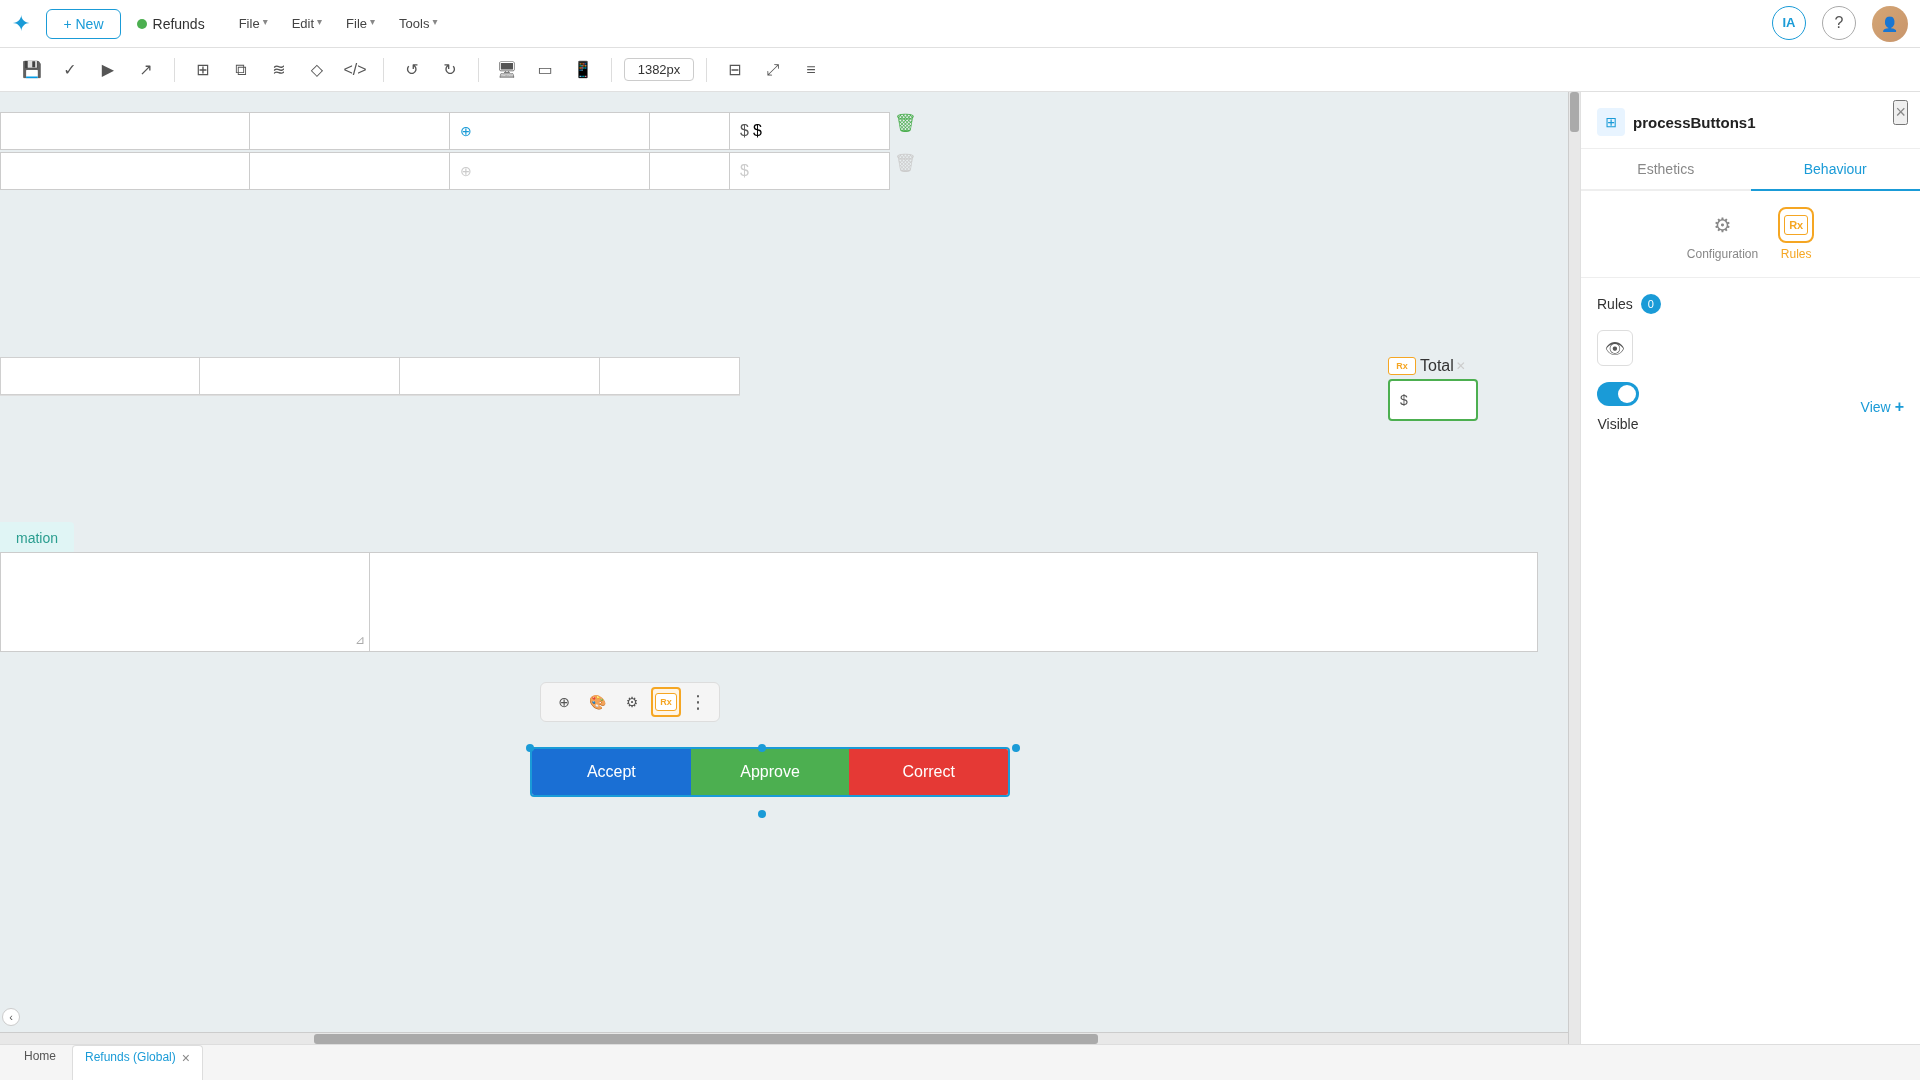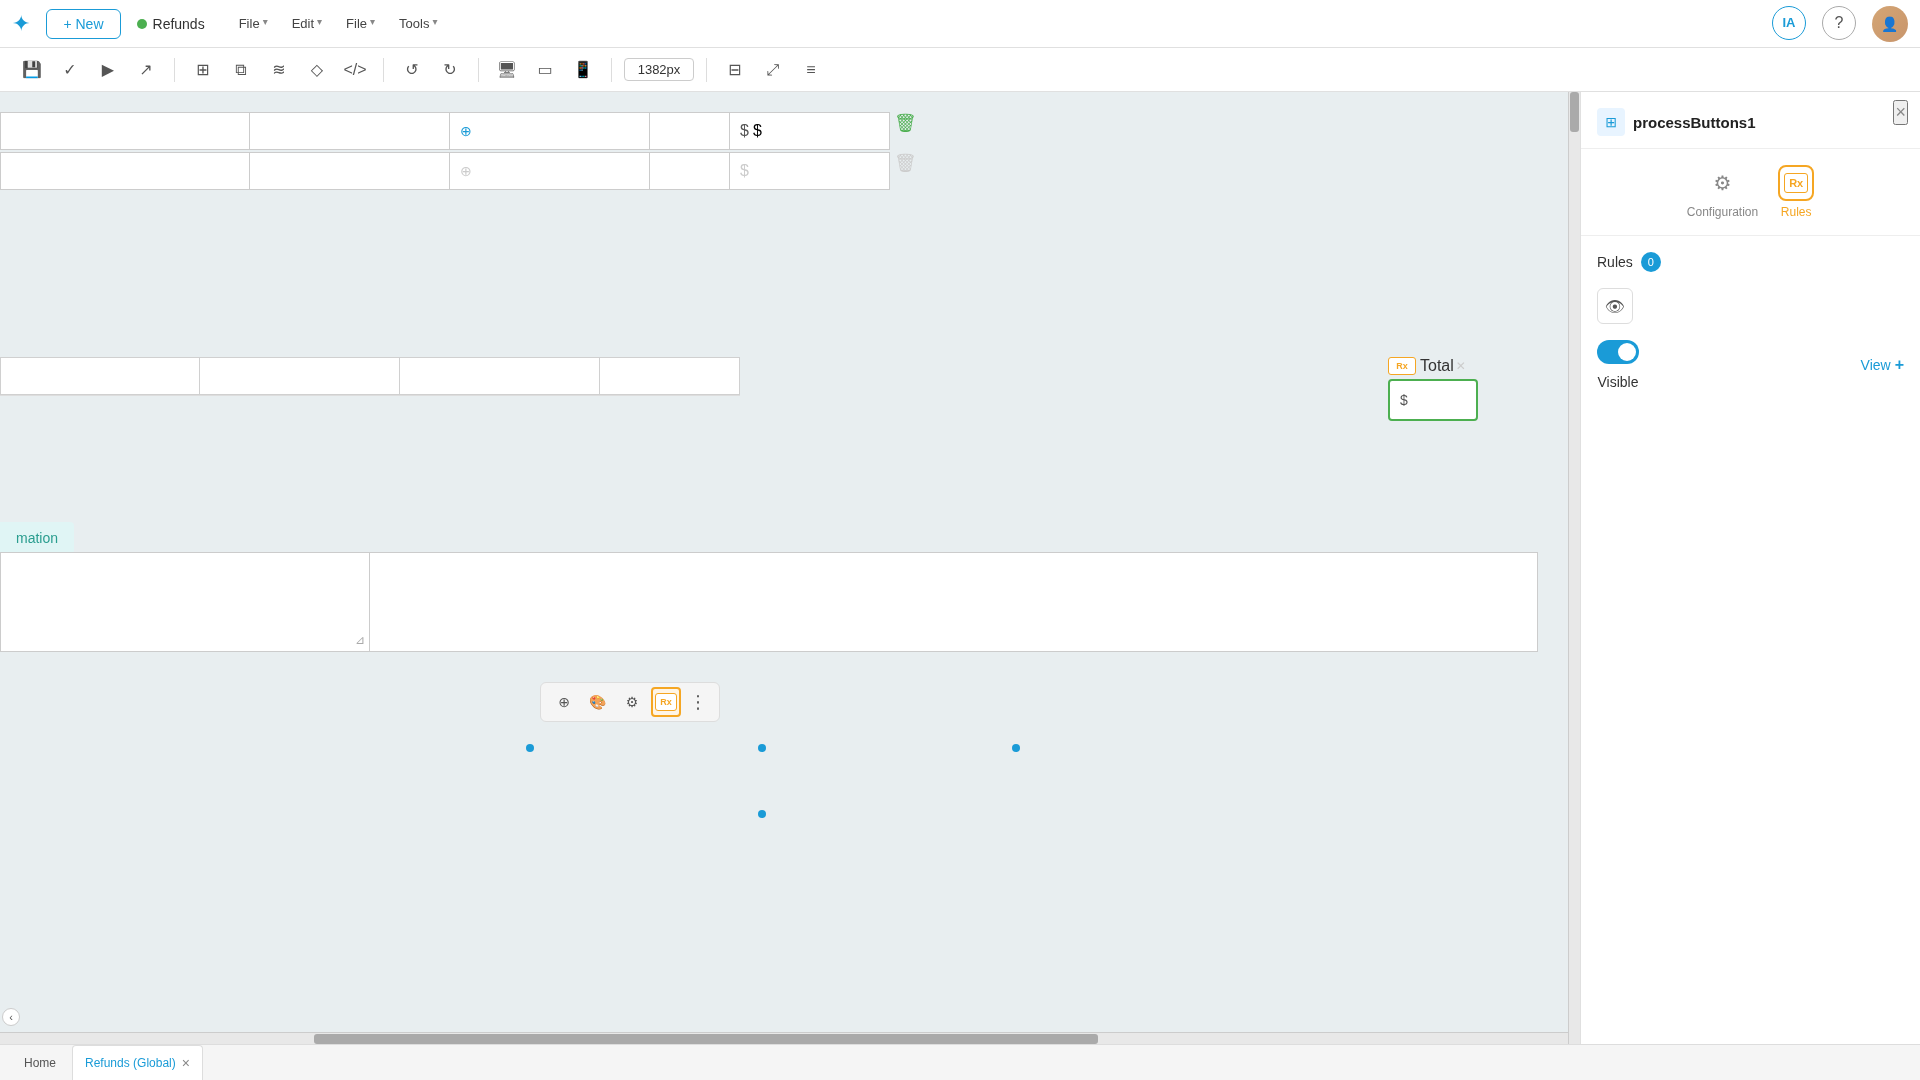--- a/index.html
+++ b/index.html
@@ -223,21 +223,21 @@
     .rule-add .plus { font-size: 16px; font-weight: bold; }
 
     
     .bottom-tabs {
       height: 36px; background: #f5f5f5; border-top: 1px solid #ddd;
       display: flex; align-items: center; padding: 0 12px; gap: 4px;
     }
     .bottom-tab {
       padding: 4px 12px; font-size: 12px; color: #555;
       border-radius: 4px 4px 0 0; cursor: pointer;
-      display: flex; align-items: center; gap: 6px; height: 100%;
+      display: flex; gap: 6px; height: 100%;
     }
     .bottom-tab.active {
       background: #fff; border: 1px solid #ddd; border-bottom: none;
       color: #1a9bd7; font-weight: 500;
     }
     .tab-close { font-size: 14px; color: #888; cursor: pointer; }
     .home-tab { color: #555; }
 
     
     .scrollbar-h {
@@ -386,20 +386,25 @@
             <span class="ptoolbar-rx">Rx</span>
           </button>
           <span class="ptoolbar-more">⋮</span>
         </div>
       </div>
 
       <div style="position:absolute; top:628px; left:540px;">
         
       </div>
 
+      <div style="position:absolute; top:655px; left:530px; width:480px; border:2px solid #1a9bd7; border-radius:4px; overflow:hidden; display:flex;">
+        <button class="btn-accept">Accept</button>
+        <button class="btn-approve">Approve</button>
+        <button class="btn-correct">Correct</button>
+      </div>
 
       <div style="position:absolute; top:652px; left:526px; width:8px; height:8px; background:#1a9bd7; border-radius:50%;"></div>
       <div style="position:absolute; top:652px; left:758px; width:8px; height:8px; background:#1a9bd7; border-radius:50%;"></div>
       <div style="position:absolute; top:652px; left:1012px; width:8px; height:8px; background:#1a9bd7; border-radius:50%;"></div>
       <div style="position:absolute; top:718px; left:758px; width:8px; height:8px; background:#1a9bd7; border-radius:50%;"></div>
     </div>
 
     <div class="scrollbar-h" style="position:absolute; bottom:0; left:0; right:12px; height:12px; background:#e8e8e8; border-top:1px solid #ccc;">
       <div class="scrollbar-h-thumb" style="position:absolute; top:1px; left:20%; width:50%; height:10px; background:#aaa; border-radius:3px;"></div>
     </div>
@@ -412,20 +417,24 @@
   </div>
 
   <div class="right-panel">
     <button class="panel-close">×</button>
 
     <div class="panel-header">
       <div class="panel-component-icon">⊞</div>
       <span class="panel-title">processButtons1</span>
     </div>
 
+    <div class="panel-tabs">
+      <div class="panel-tab">Esthetics</div>
+      <div class="panel-tab active">Behaviour</div>
+    </div>
 
     <div class="panel-subtabs">
       <div class="subtab-item">
         <div class="subtab-icon">
           <span class="subtab-gear">⚙</span>
         </div>
         <span>Configuration</span>
       </div>
       <div class="subtab-item active">
         <div class="subtab-icon">

